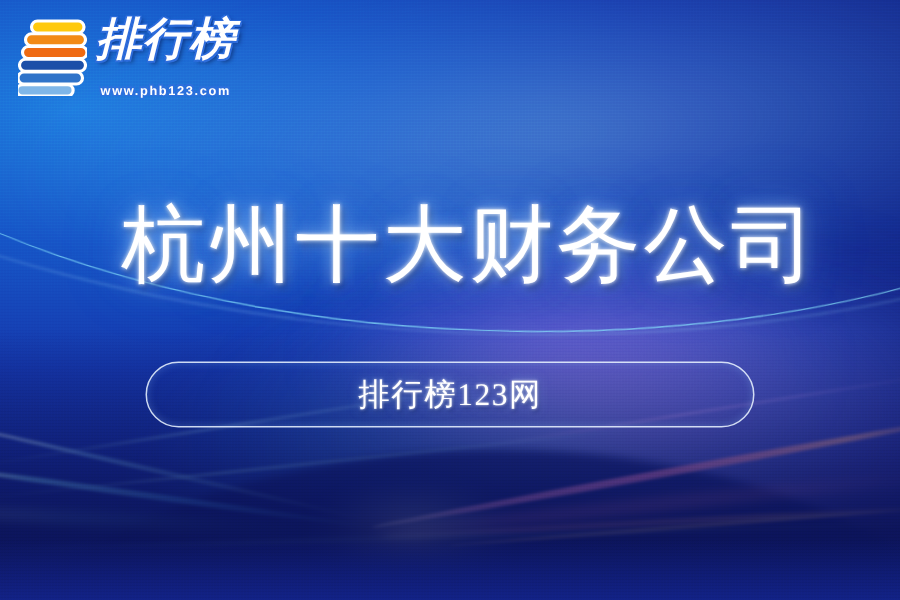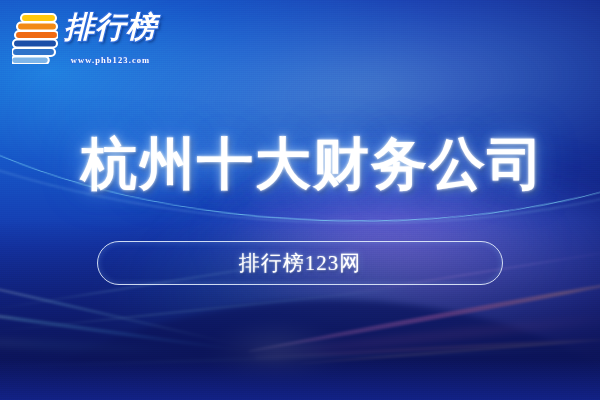--- a/index.html
+++ b/index.html
@@ -267,21 +267,21 @@
     letter-spacing: 1px;
     text-shadow:
       0 0 2px #2b66d8,
       1px 1px 0 #2f6fdd,
       -1px 1px 0 #2f6fdd,
       1px -1px 0 #2f6fdd,
       -1px -1px 0 #2f6fdd,
       2px 2px 3px rgba(5,20,70,0.55);
   }
   .logo-url {
-    font-family: Liberation Serif, serif;
+    font-family: Liberation Sans, sans-serif;
     font-size: 8.5px;
     font-weight: 700;
     color: #ffffff;
     letter-spacing: 1.1px;
     margin-top: 14px;
     text-shadow:
       1px 1px 0 #2f6fdd,
       -1px 1px 0 #2f6fdd,
       1px -1px 0 #2f6fdd,
       -1px -1px 0 #2f6fdd;
@@ -290,21 +290,21 @@
   
   #main-title {
     position: absolute;
     left: 0;
     right: 0;
     top: 134px;
     text-align: center;
     z-index: 5;
     font-family: "DejaVu Sans", "Liberation Sans", sans-serif;
     font-size: 56px;
-    font-weight: 700;
+    font-weight: 400;
     color: #ffffff;
     letter-spacing: 2px;
     line-height: 1.08;
     white-space: nowrap;
     text-shadow:
       0 0 3px rgba(255,255,255,0.95),
       0 0 10px rgba(180,220,255,0.75),
       0 0 22px rgba(110,180,255,0.55),
       0 0 44px rgba(70,150,255,0.40),
       2px 3px 5px rgba(6,16,70,0.55);

